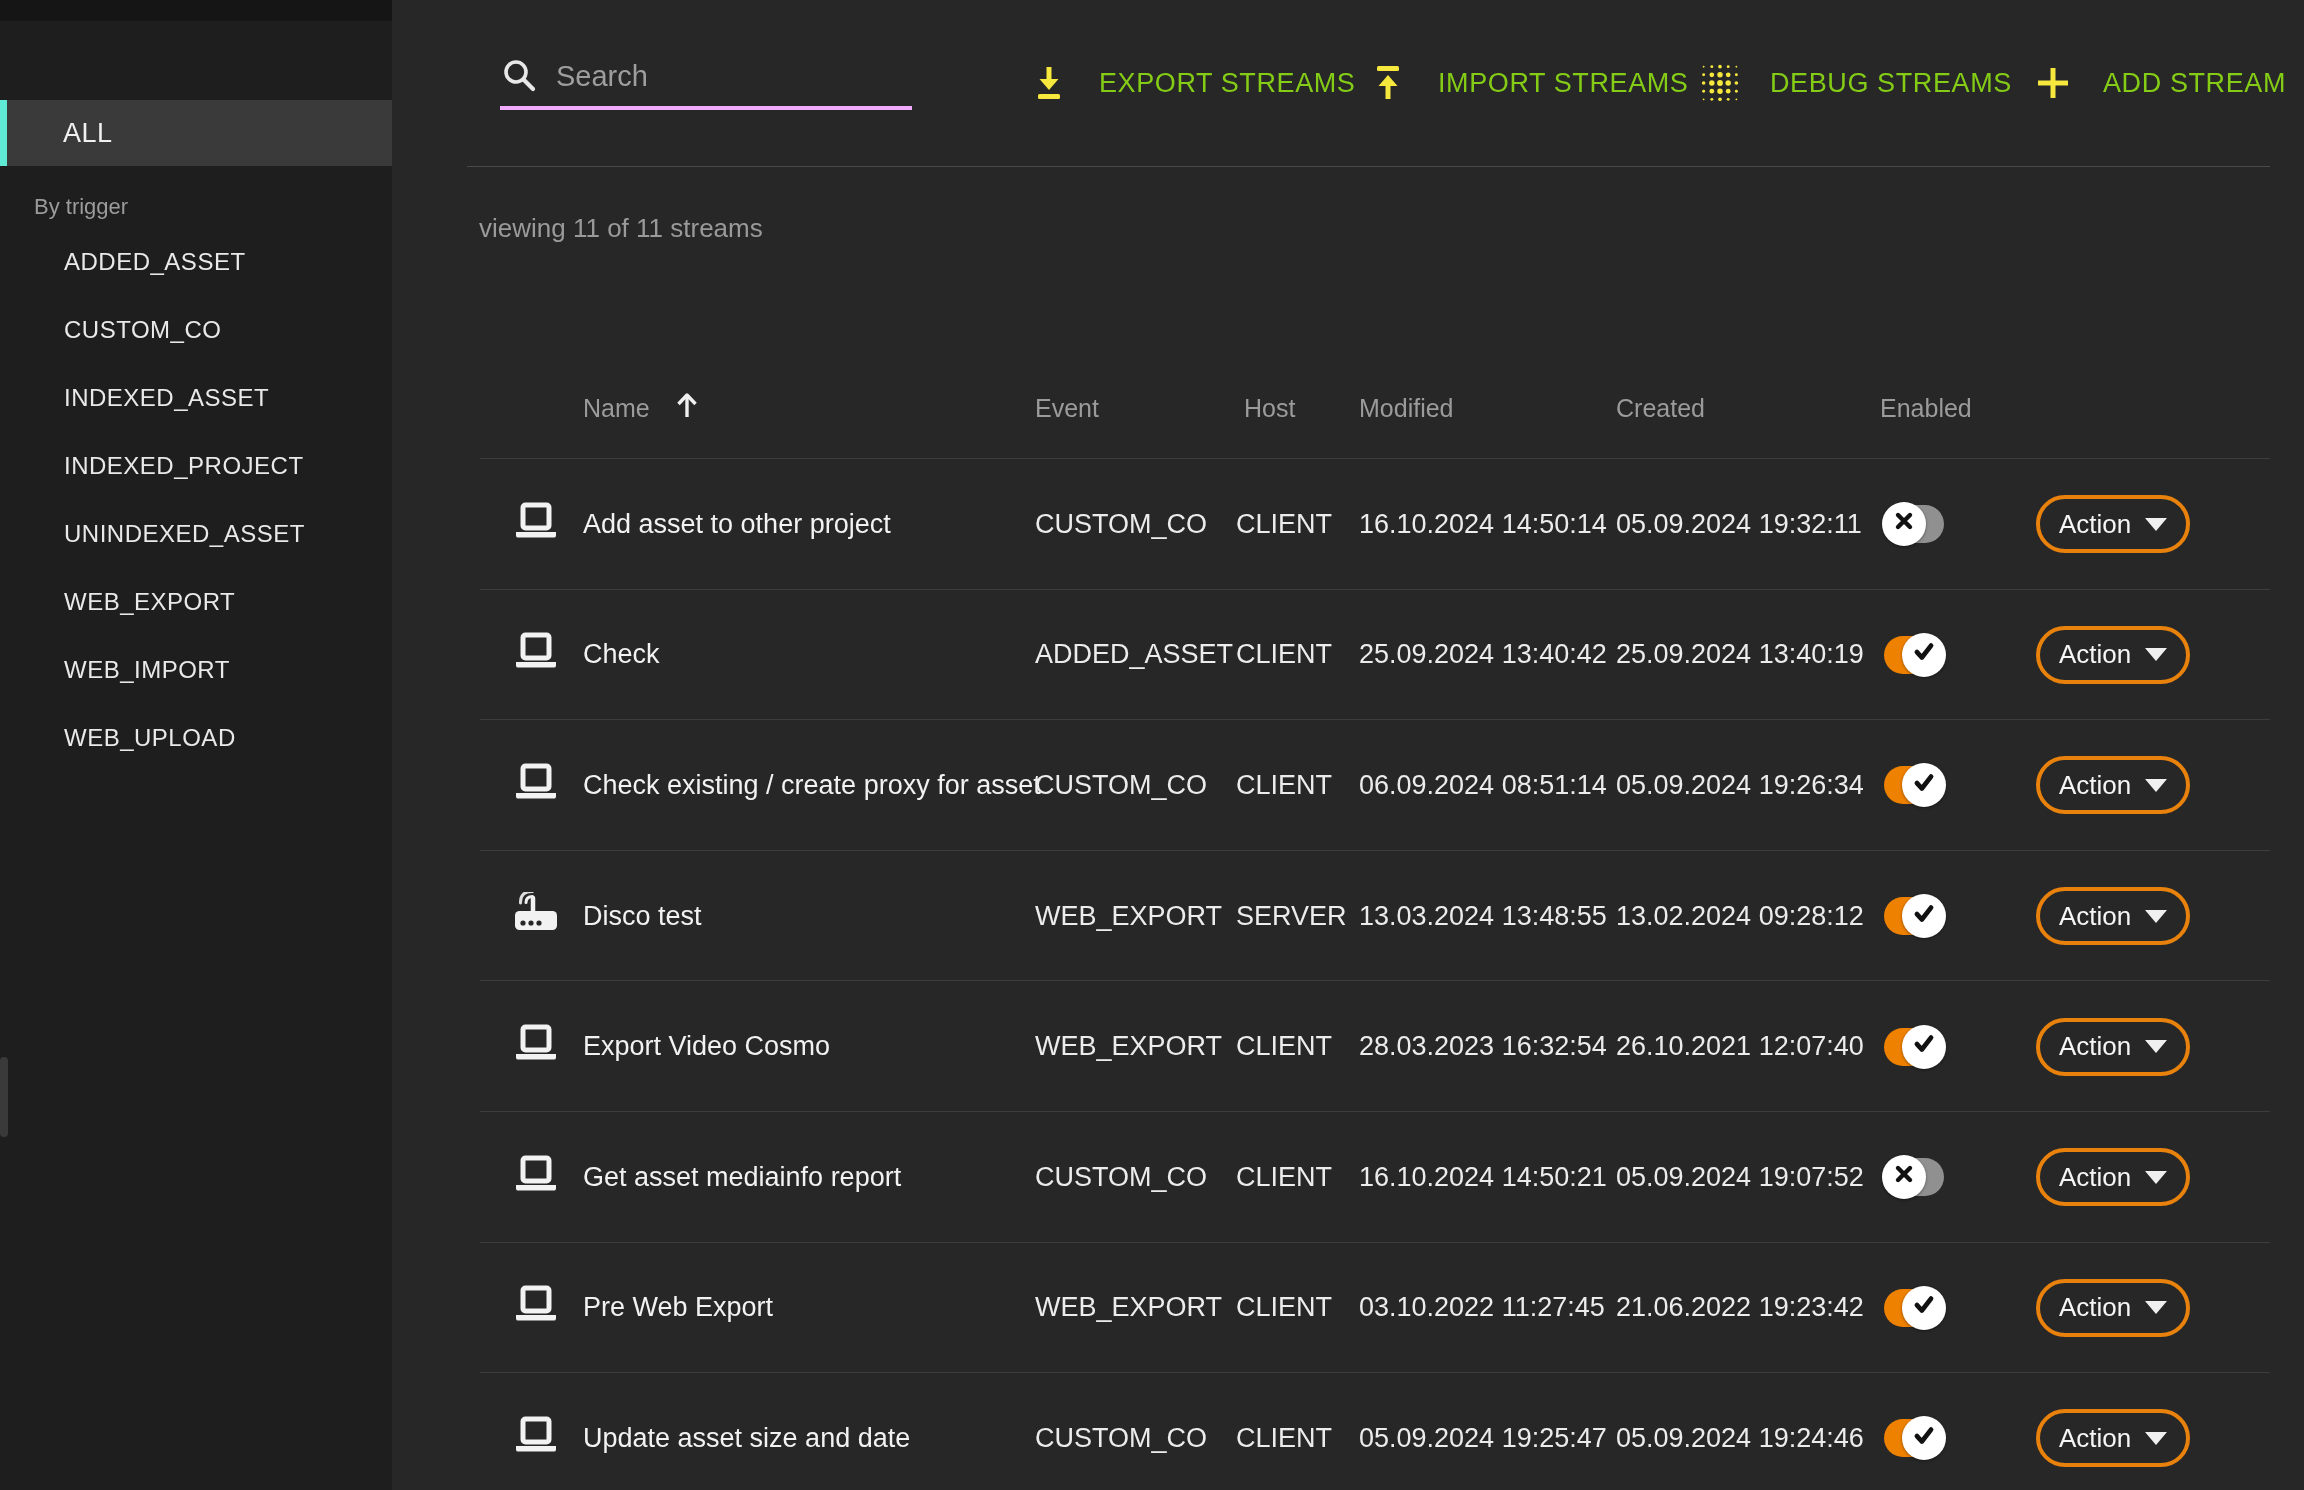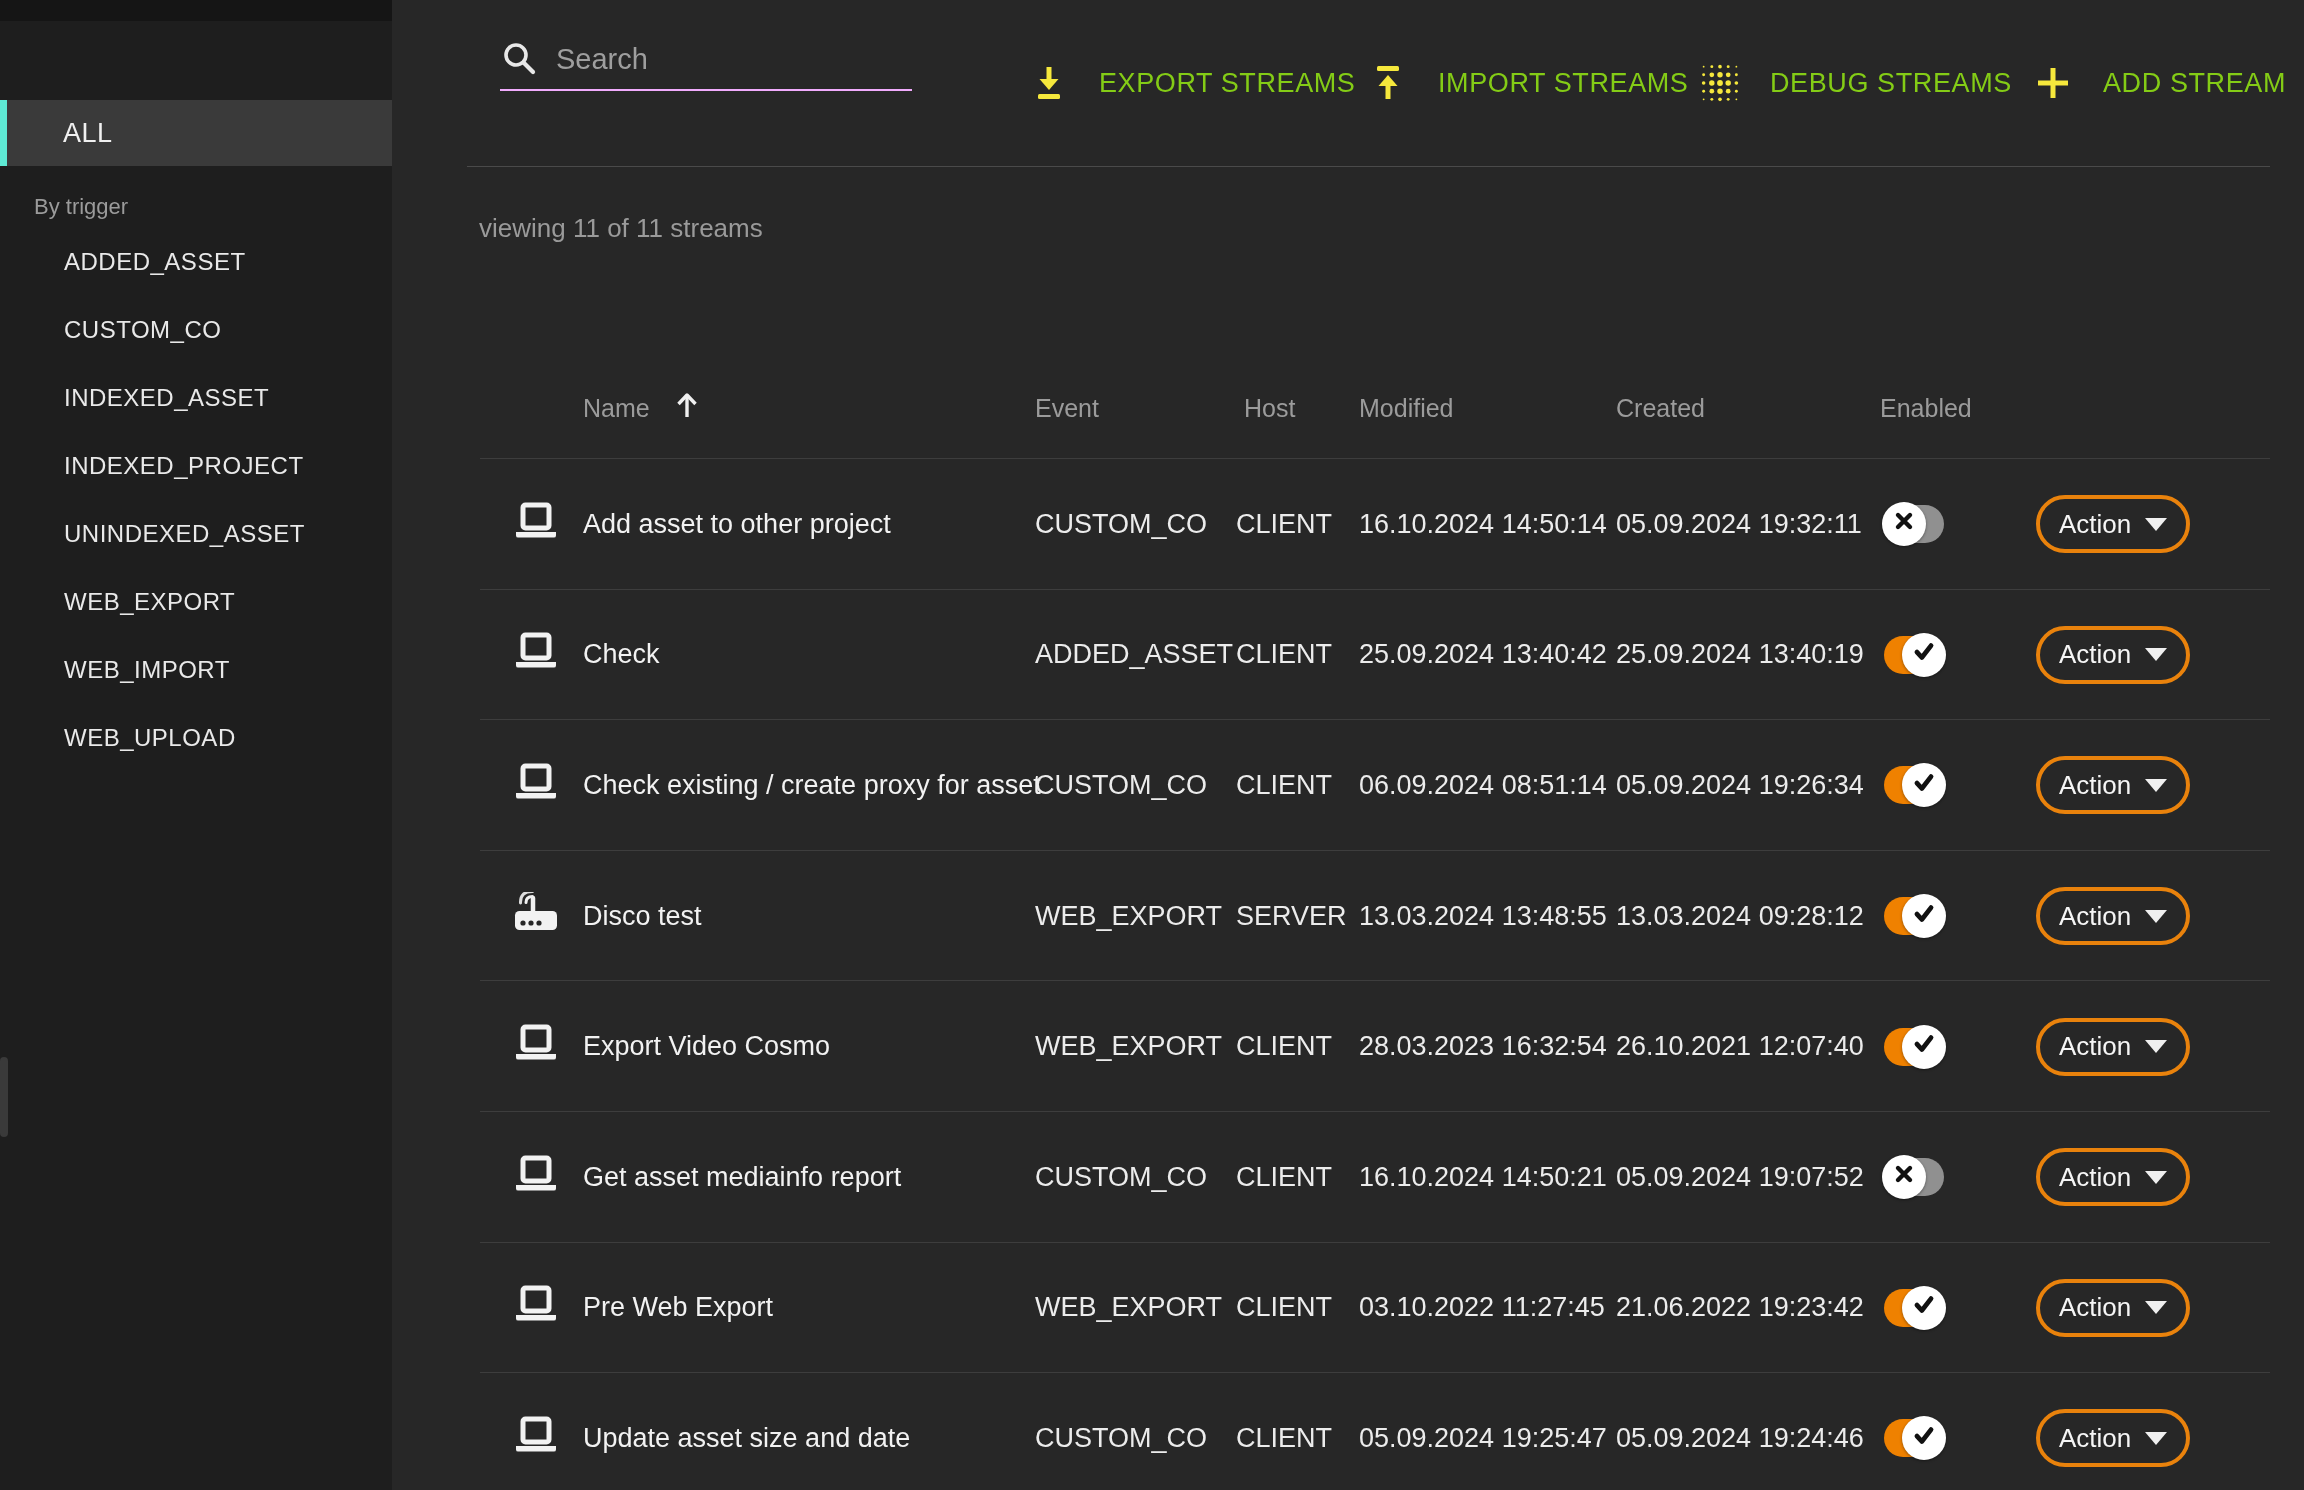--- a/index.html
+++ b/index.html
@@ -17,21 +17,21 @@
     background:#3A3A3A;border-left:7px solid #5eead4;
     display:flex;align-items:center;padding-left:56px;
     color:#F0F0F0;font-size:27px;letter-spacing:.5px;cursor:pointer;
   }
   .sidebar-group-label{position:absolute;left:34px;top:194px;font-size:22px;color:#9B9B9B;}
   .side-items{position:absolute;left:0;top:228px;width:392px;}
   .side-item{height:68px;display:flex;align-items:center;padding-left:64px;cursor:pointer;}
   .side-item-label{color:#E9E9E9;font-size:24px;letter-spacing:.5px;}
   .scroll-thumb{position:absolute;left:0;top:1057px;width:8px;height:80px;background:#3A3A3A;border-radius:4px;}
   
-  .search{position:absolute;left:500px;top:29px;width:412px;height:60px;border-bottom:2px solid #f0abfc;}
+  .search{position:absolute;left:500px;top:46px;width:412px;height:60px;border-bottom:4px solid #f0abfc;}
   .search-icon{position:absolute;left:0;top:10px;width:38px;height:38px;}
   .search-input{
     position:absolute;left:54px;top:6px;right:0;height:46px;background:transparent;border:none;outline:none;
     color:#E0E0E0;font-size:29px;font-family:inherit;
   }
   .search-input::placeholder{color:#9E9E9E;opacity:1;}
   .tbtn{position:absolute;top:52px;height:62px;display:flex;align-items:center;gap:30px;cursor:pointer;background:none;border:none;padding:0;}
   .tbtn-icon{width:40px;height:48px;display:flex;align-items:center;justify-content:center;}
   .tbtn-label{color:#84cc16;font-size:27px;letter-spacing:.6px;white-space:nowrap;font-family:inherit;}
   .tbtn-export{left:1029px;} .tbtn-import{left:1368px;} .tbtn-debug{left:1700px;} .tbtn-add{left:2033px;}
@@ -332,21 +332,21 @@
           <circle cx="10" cy="31" r="2.6" fill="#272727"></circle>
           <circle cx="18" cy="31" r="2.6" fill="#272727"></circle>
           <circle cx="26" cy="31" r="2.6" fill="#272727"></circle>
         </svg>
       </span>
     </div>
     <div class="cell cell-name">Disco test</div>
     <div class="cell cell-event">WEB_EXPORT</div>
     <div class="cell cell-host">SERVER</div>
     <div class="cell cell-modified">13.03.2024 13:48:55</div>
-    <div class="cell cell-created">13.03.2024 09:28:12</div>
+    <div class="cell cell-created">13.02.2024 09:28:12</div>
     <div class="cell cell-toggle">
       <div class="toggle toggle--on">
         <div class="toggle-track"></div>
         <div class="toggle-thumb">
           <span>
             <svg width="26" height="26" viewBox="0 0 24 24">
               <path d="M5.5 13 l4.5 5 L18.5 7" fill="none" stroke="#111111" stroke-width="4.4" stroke-linecap="round" stroke-linejoin="round"></path>
             </svg>
           </span>
 

